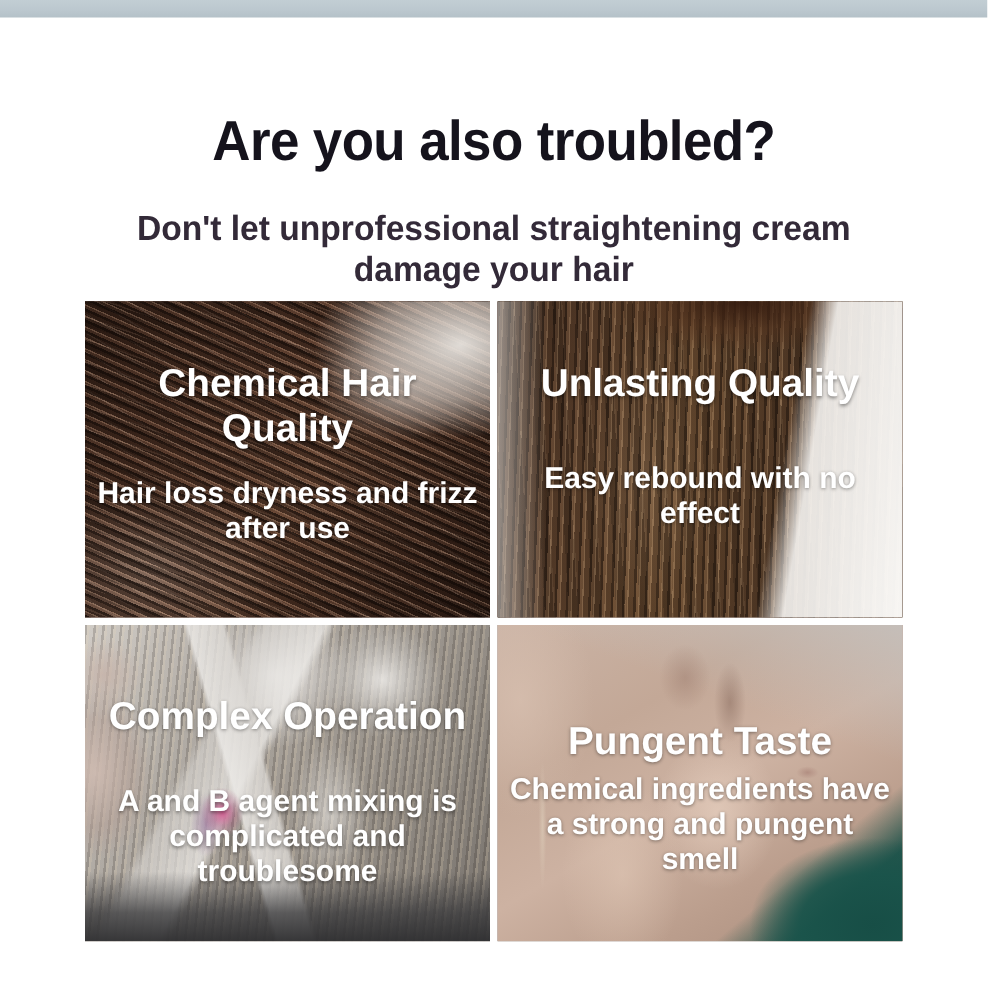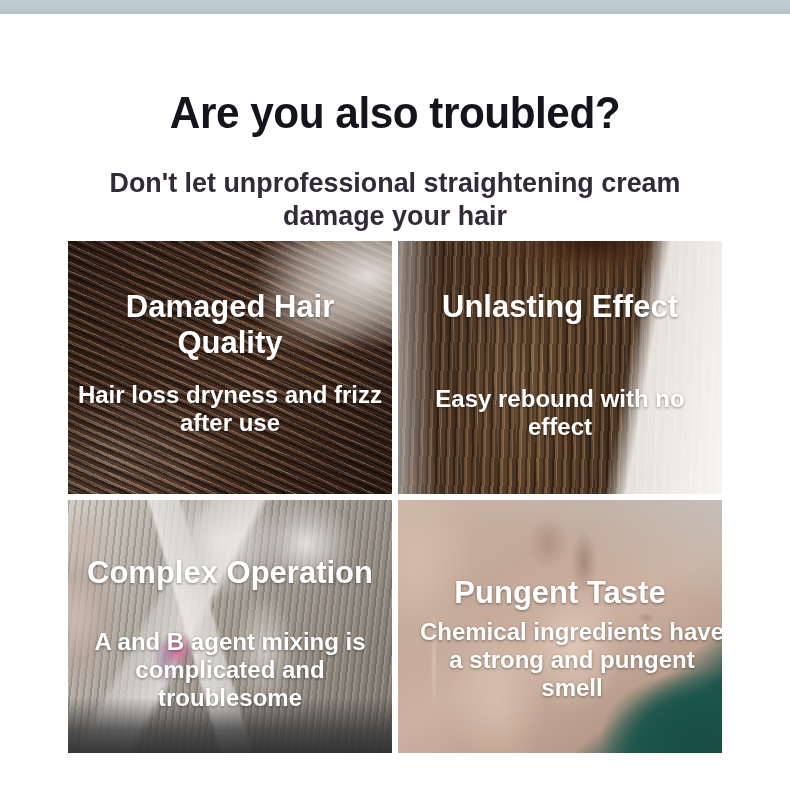--- a/index.html
+++ b/index.html
@@ -89,27 +89,27 @@
     font-size: 24px;
     line-height: 28px;
     font-weight: 700;
   }
 
   
   #tile-1 .cap-title { top: 48px; }
   #tile-1 .cap-sub   { top: 140px; }
   
   #tile-2 .cap-title { top: 48px; }
-  #tile-2 .cap-sub   { top: 128px; margin-top: 16px; }
+  #tile-2 .cap-sub   { top: 128px; }
   
   #tile-3 .cap-title { top: 55px; }
   #tile-3 .cap-sub   { top: 128px; }
   
   #tile-4 .cap-title { top: 75px; text-align: center; }
-  #tile-4 .cap-sub   { top: 118px; margin-left: 12px; }
+  #tile-4 .cap-sub   { top: 118px; }
 
   
   .photo-hair-damaged {
     background-color: #4a3229;
     background-image:
       
       radial-gradient(ellipse 150px 95px at 300px 35px, rgba(233,229,224,0.95) 0%, rgba(210,202,195,0.6) 45%, rgba(120,98,86,0) 78%),
       radial-gradient(ellipse 90px 60px at 248px 70px, rgba(196,180,170,0.55) 0%, rgba(120,98,86,0) 72%),
       
       repeating-linear-gradient(24deg,
@@ -211,27 +211,27 @@
 
 <div class="top-bar"></div>
 
 <div class="headline">Are you also troubled?</div>
 <div class="subhead">Don't let unprofessional straightening cream damage your hair</div>
 
 <div class="grid">
 
   <div class="tile" id="tile-1">
     <div class="photo photo-hair-damaged"></div>
-    <div class="caption cap-title">Damaged Hair Quality</div>
+    <div class="caption cap-title">Chemical Hair Quality</div>
     <div class="caption cap-sub">Hair loss dryness and frizz after use</div>
   </div>
 
   <div class="tile" id="tile-2">
     <div class="photo photo-hair-long"></div>
-    <div class="caption cap-title">Unlasting Effect</div>
+    <div class="caption cap-title">Unlasting Quality</div>
     <div class="caption cap-sub">Easy rebound with no effect</div>
   </div>
 
   <div class="tile" id="tile-3">
     <div class="photo photo-salon"></div>
     <div class="caption cap-sub">A and B agent mixing is complicated and troublesome</div>
     <div class="caption cap-title">Complex Operation</div>
   </div>
 
   <div class="tile" id="tile-4">

